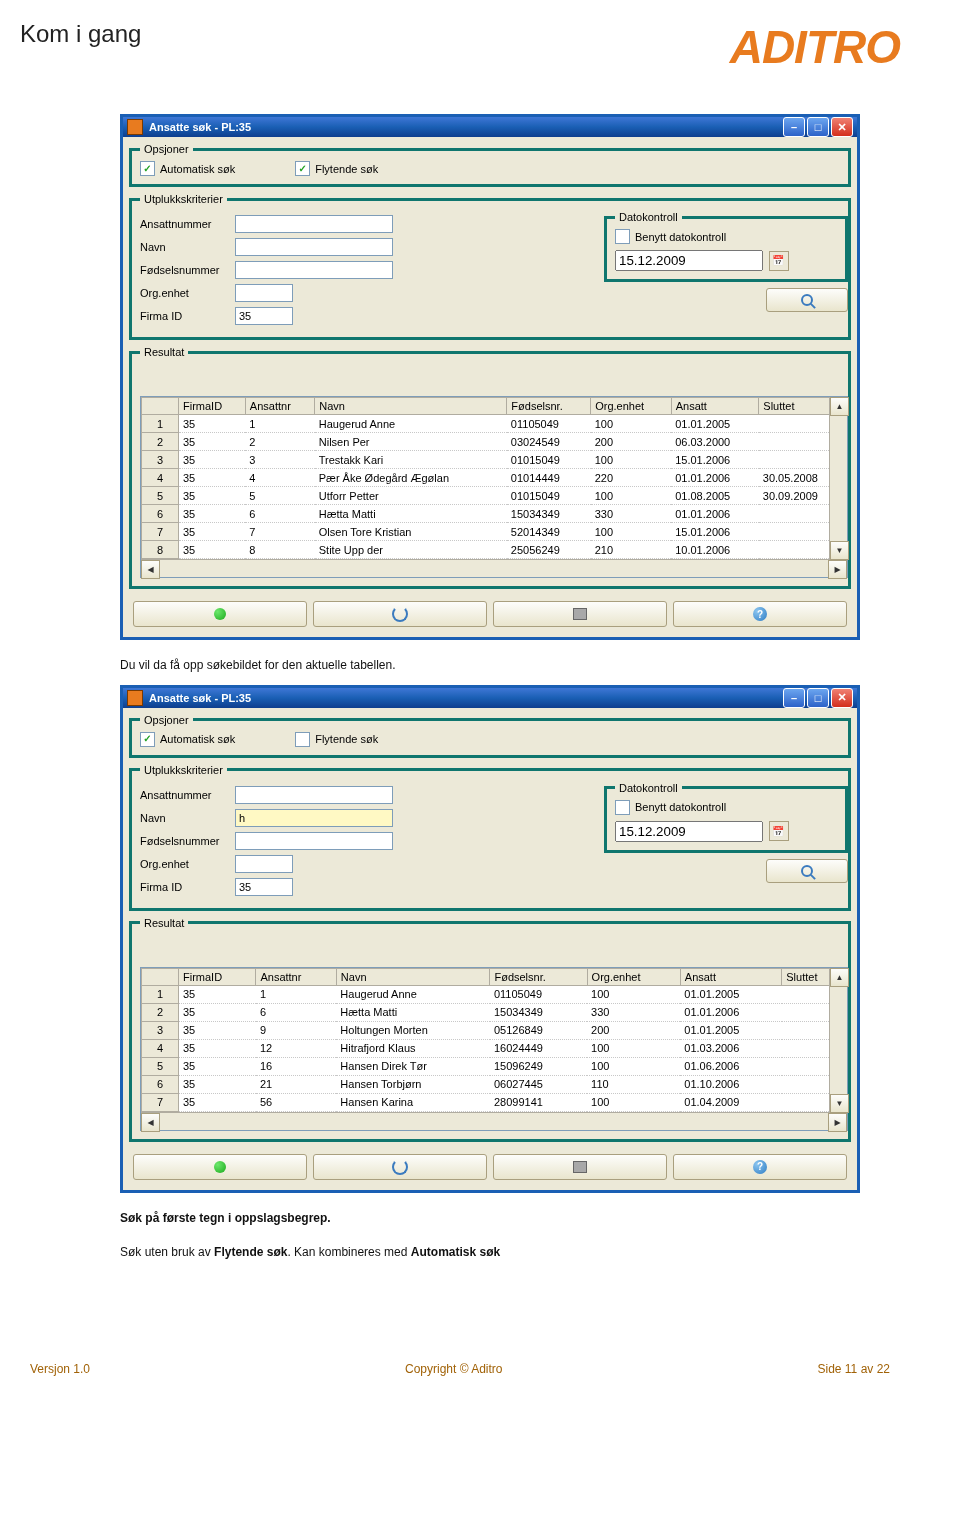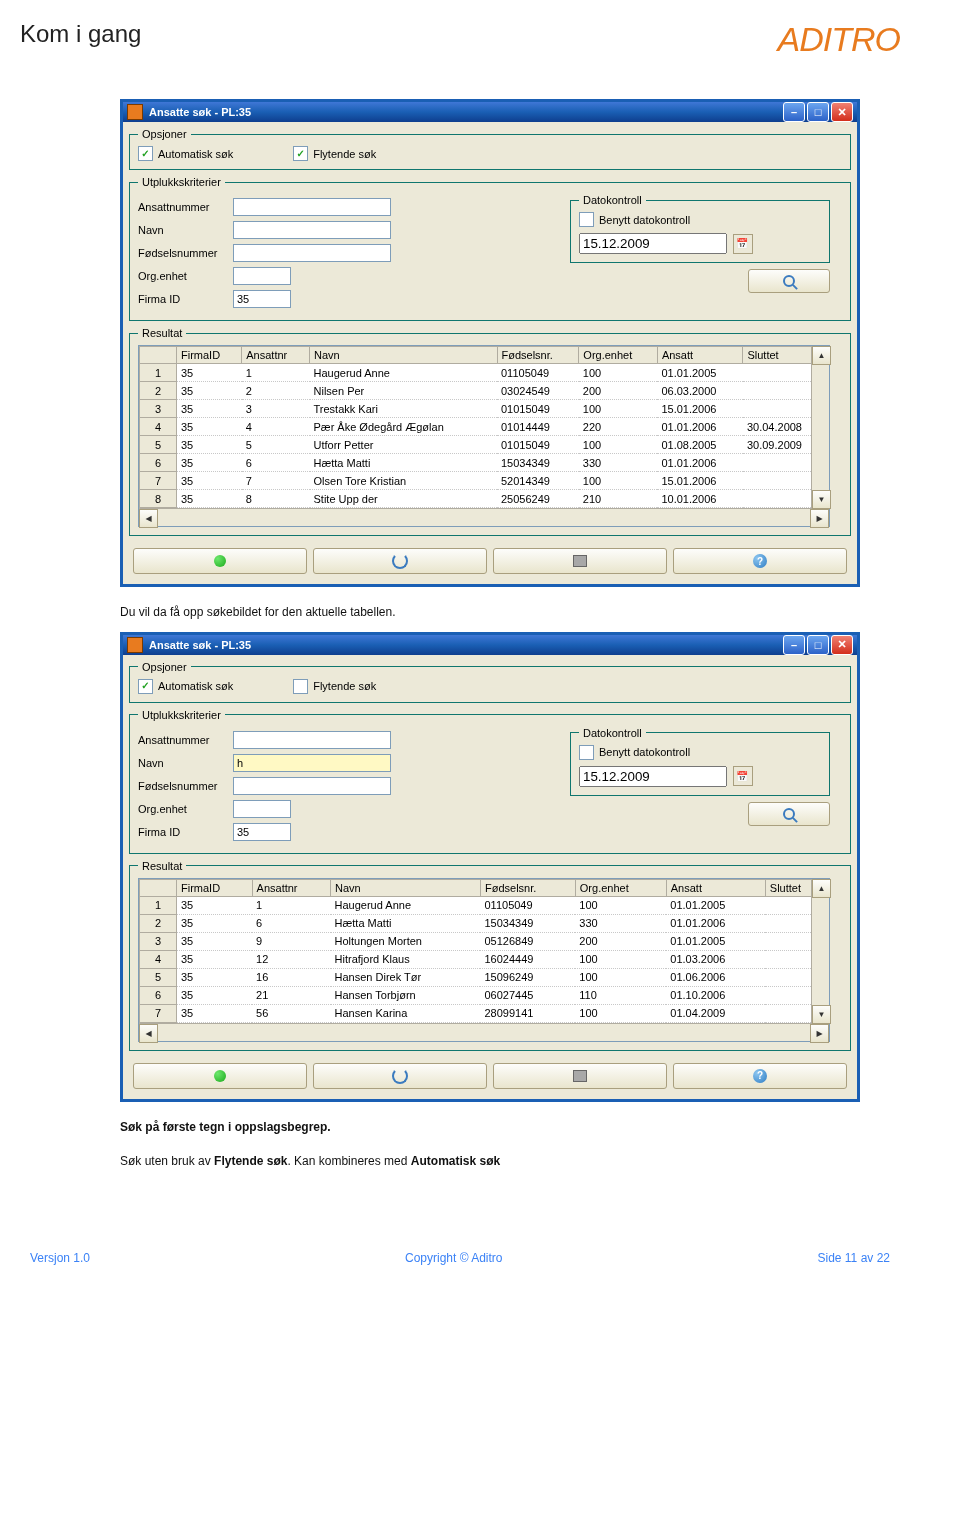--- a/index.html
+++ b/index.html
@@ -20,22 +20,22 @@
   }
   .page-title {
     font-family: Verdana, sans-serif;
     font-size: 24px;
     font-weight: normal;
     color: #222;
     margin: 0;
   }
   .brand-logo {
     font-family: Arial Black, Arial, sans-serif;
-    font-size: 34px;
-    font-weight: 400;
+    font-size: 46px;
+    font-weight: 700;
     font-style: italic;
     color: #E87B1F;
     letter-spacing: -1px;
   }
   .content {
     padding-left: 100px;
     padding-right: 40px;
   }
 
   
@@ -72,23 +72,23 @@
     cursor: pointer;
   }
   .win-btn.min, .win-btn.max { background: linear-gradient(to bottom,#6CA6F0,#2C62C8); color:#fff;}
   .win-btn.close { background: linear-gradient(to bottom,#F08173,#D32E1B); color:#fff;}
 
   .body {
     padding: 6px;
   }
 
   fieldset {
-    border: 1px solid #0f766e;
+    border: 3px solid #0f766e;
     margin: 0 0 6px 0;
-    padding: 6px 20px 8px 8px;
+    padding: 6px 0 8px 8px;
   }
   legend {
     font-size: 11px;
     padding: 0 4px;
   }
   .opsjoner-row {
     display: flex;
     gap: 60px;
   }
   .chk {
@@ -171,20 +171,21 @@
     width: 2px; height: 6px;
     background: #3B7BBF;
     bottom: -5px; right: -3px;
     transform: rotate(-45deg);
   }
 
   .table-wrap {
     background: #fff;
     border: 1px solid #7E9DB9;
     position: relative;
+    margin-top: 32px;
   }
   table {
     border-collapse: collapse;
     width: 100%;
     font-size: 11px;
   }
   thead th {
     background: #ECE9D8;
     border: 1px solid #B0ACA0;
     font-weight: normal;
@@ -275,22 +276,22 @@
     color: #111;
   }
   .body-text.bold { font-weight: bold; }
   .body-text .bold-inline { font-weight: bold; }
 
   .page-footer {
     display: flex;
     justify-content: space-between;
     font-family: Verdana, sans-serif;
     font-size: 12px;
-    color: #3b82f6;
-    margin-top: 80px;
+    color: #a16207;
+    margin-top: 100px;
     padding: 0 10px;
   }
 </style>
 </head>
 <body>
 
 <div class="page">
 
   <div class="page-header">
     <h1 class="page-title">Kom i gang</h1>
@@ -420,21 +421,21 @@
                     <td></td>
                   </tr>
                   <tr>
                     <td class="rownum">4</td>
                     <td>35</td>
                     <td>4</td>
                     <td>Pær Åke Ødegård Ægølan</td>
                     <td>01014449</td>
                     <td>220</td>
                     <td>01.01.2006</td>
-                    <td>30.04.2008</td>
+                    <td>30.05.2008</td>
                   </tr>
                   <tr>
                     <td class="rownum">5</td>
                     <td>35</td>
                     <td>5</td>
                     <td>Utforr Petter</td>
                     <td>01015049</td>
                     <td>100</td>
                     <td>01.08.2005</td>
                     <td>30.09.2009</td>

